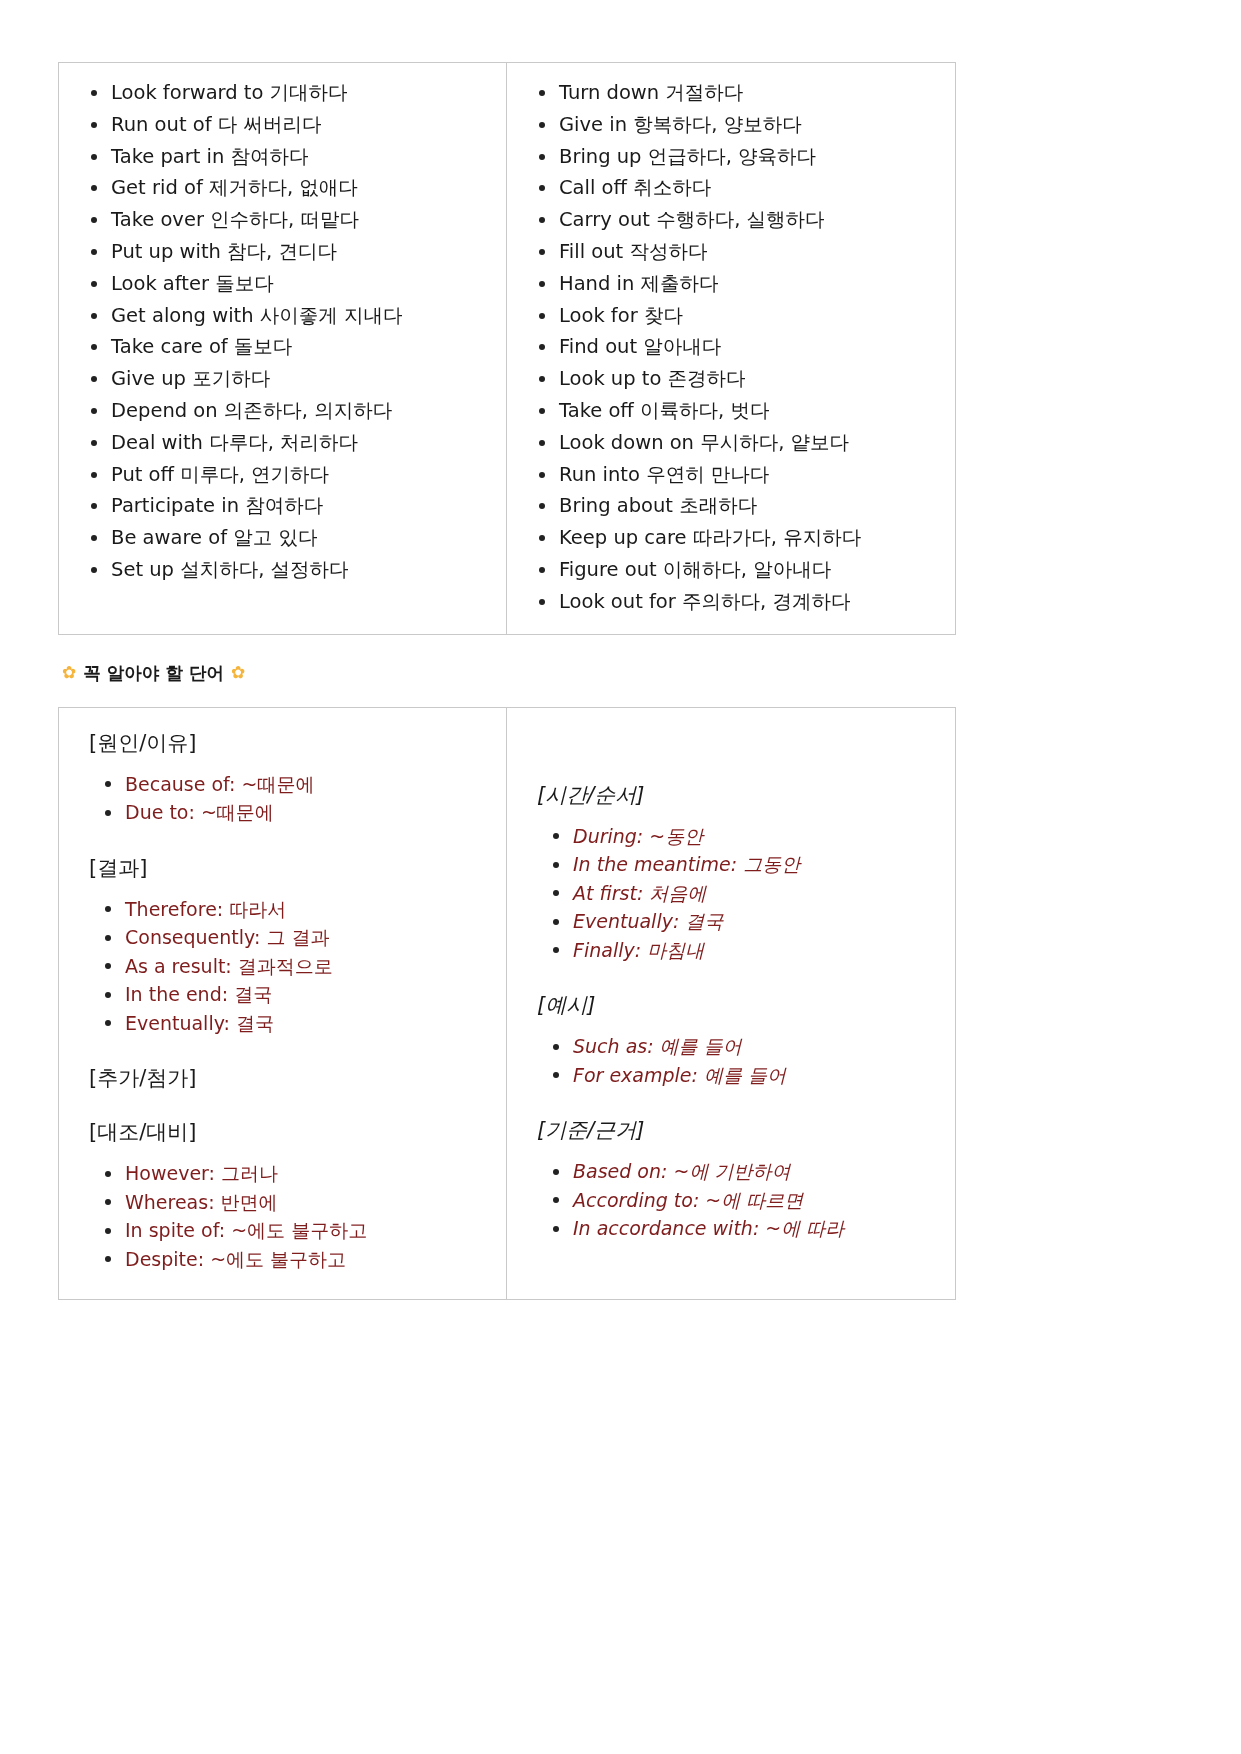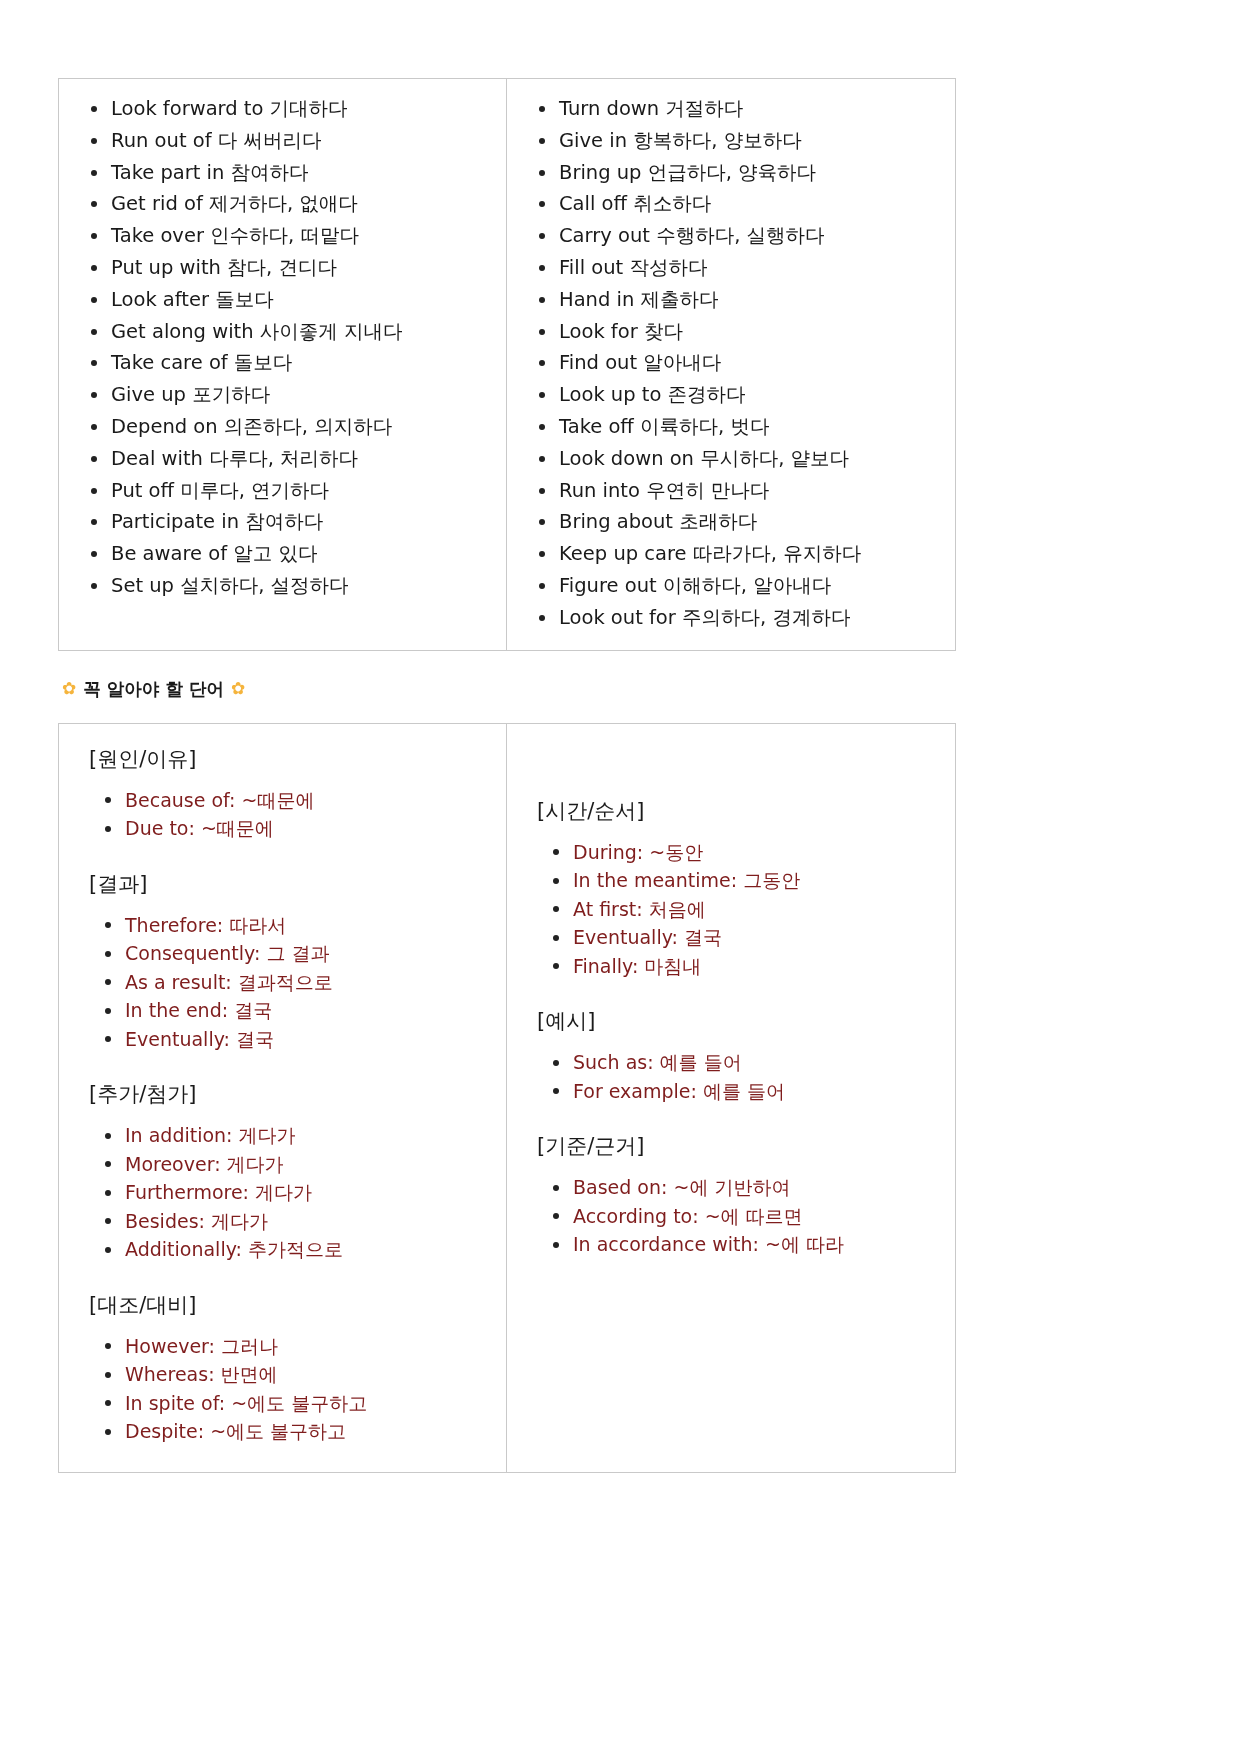--- a/index.html
+++ b/index.html
@@ -11,21 +11,21 @@
     width: 1241px;
     min-height: 1754px;
     font-family: "DejaVu Sans", "Liberation Sans", sans-serif;
     color: #1a1a1a;
     -webkit-font-smoothing: antialiased;
   }
   .page {
     width: 1014px;
     min-height: 1754px;
     box-sizing: border-box;
-    padding: 78px 58px 40px 58px;
+    padding: 62px 58px 40px 58px;
   }
 
   
   .table-block {
     display: flex;
     border: 1px solid #c9c9c9;
     box-sizing: border-box;
     width: 100%;
   }
   .table-col {
@@ -80,20 +80,21 @@
     color: #f5b43c;
     line-height: 1;
   }
 
   
   .connectors .table-col {
     padding: 22px 22px 26px 22px;
   }
   .connectors .table-col.right {
     padding-top: 74px;
+    font-style: italic;
   }
   .cat-title {
     font-size: 21px;
     line-height: 26px;
     color: #1a1a1a;
     margin: 0 0 14px 8px;
   }
   .cat-group + .cat-group {
     margin-top: 28px;
   }
@@ -193,27 +194,20 @@
           <li>Therefore: 따라서</li>
           <li>Consequently: 그 결과</li>
           <li>As a result: 결과적으로</li>
           <li>In the end: 결국</li>
           <li>Eventually: 결국</li>
         </ul>
       </div>
 
       <div class="cat-group">
         <div class="cat-title">[추가/첨가]</div>
-        <ul class="bulleted">
-          <li>In addition: 게다가</li>
-          <li>Moreover: 게다가</li>
-          <li>Furthermore: 게다가</li>
-          <li>Besides: 게다가</li>
-          <li>Additionally: 추가적으로</li>
-        </ul>
       </div>
 
       <div class="cat-group">
         <div class="cat-title">[대조/대비]</div>
         <ul class="bulleted">
           <li>However: 그러나</li>
           <li>Whereas: 반면에</li>
           <li>In spite of: ~에도 불구하고</li>
           <li>Despite: ~에도 불구하고</li>
         </ul>

